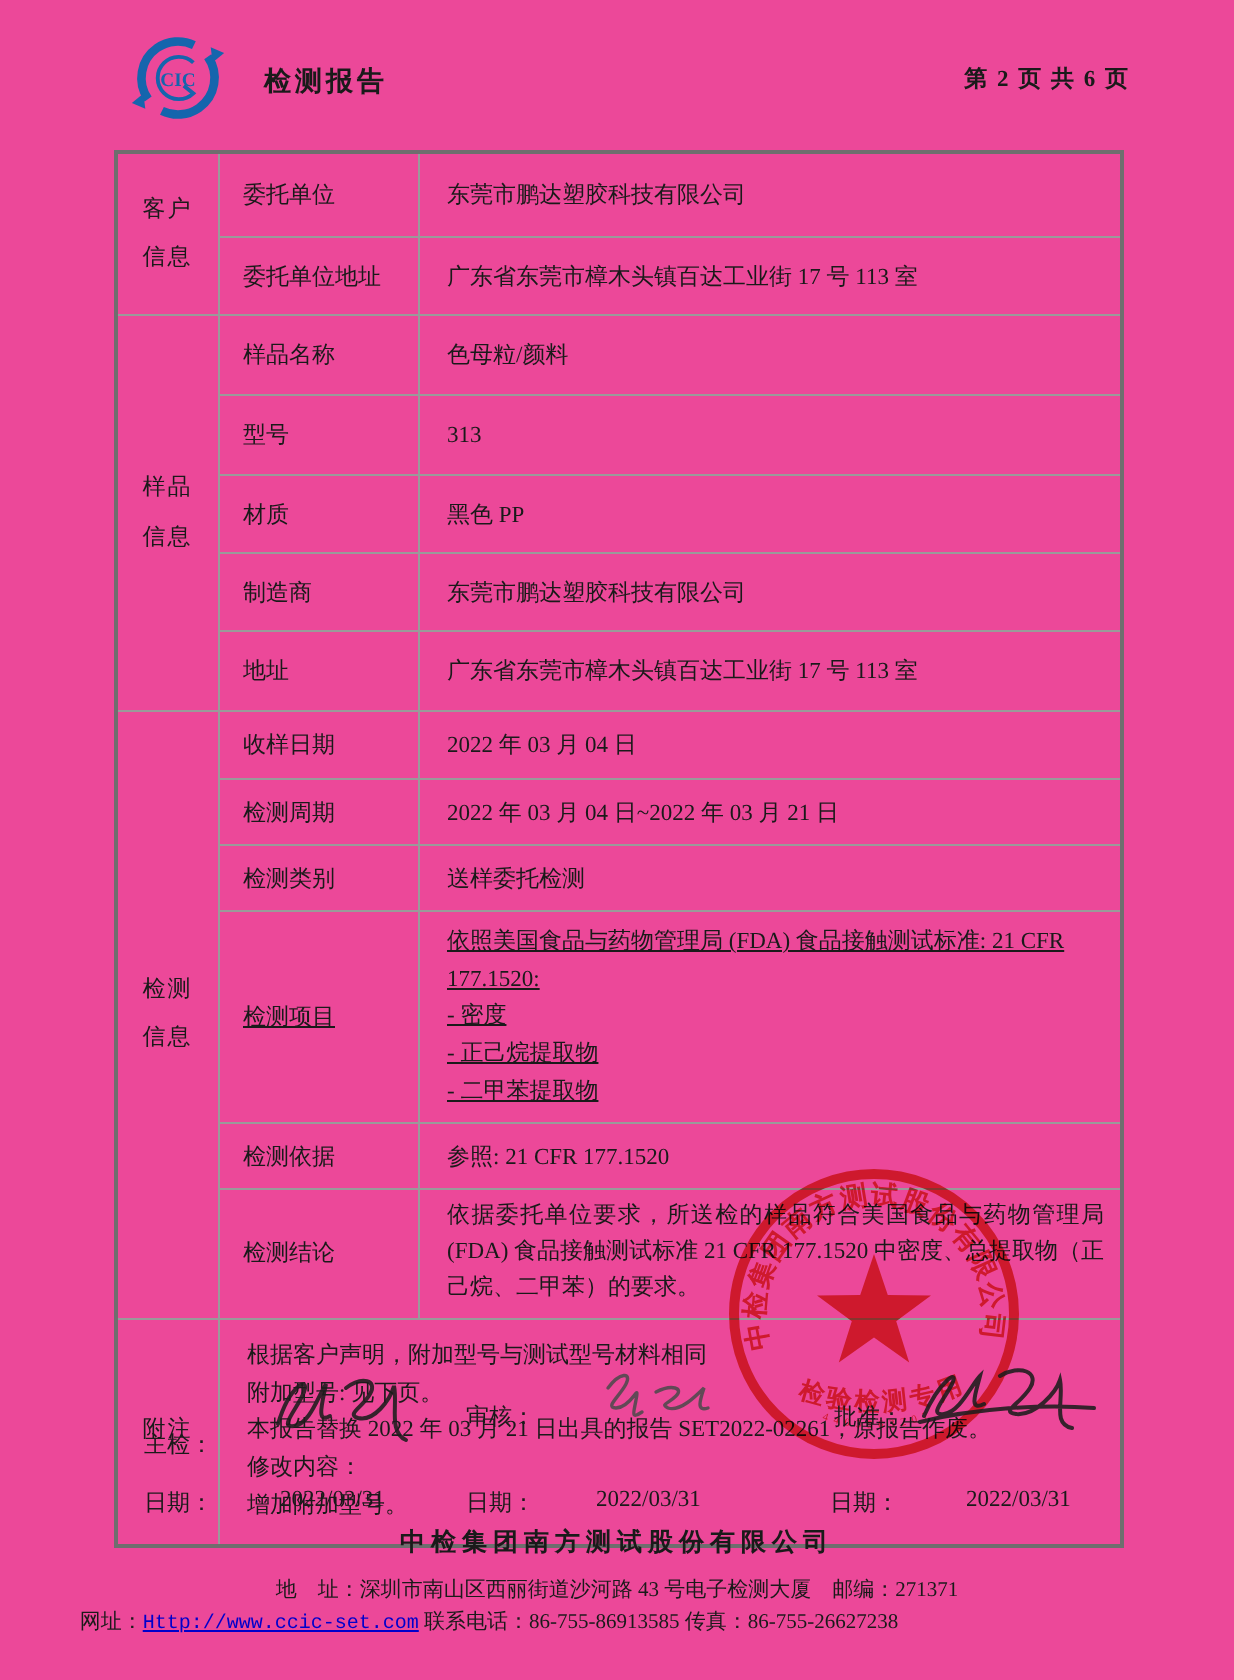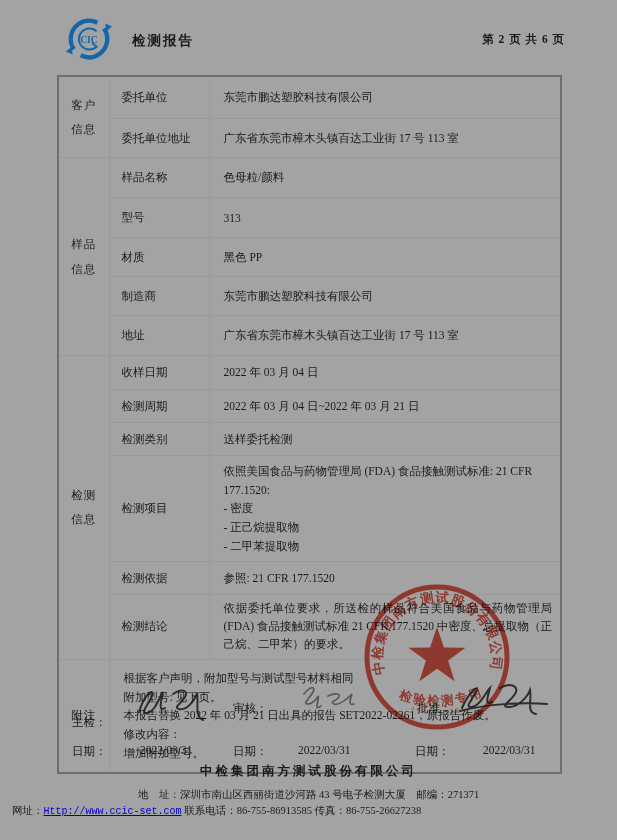--- a/index.html
+++ b/index.html
@@ -1,20 +1,20 @@
 <!DOCTYPE html>
 <html><head>
 <meta charset="utf-8">
 <style>
   html,body{margin:0;padding:0;background:#e8e8e8;}
   .page{
     position:relative;
     width:617px;height:840px;
     margin:0 auto;
-    background:#a3a3a3;
+    background:#ec4899;
     font-family:"Liberation Serif","DejaVu Serif",serif;
     color:#1a1a1a;
     overflow:hidden;
   }
   
   .hdr{position:absolute;left:0;top:0;width:617px;height:70px;}
   .hdr-logo{position:absolute;left:60px;top:14px;width:58px;height:50px;}
   .hdr-title{position:absolute;left:132px;top:32px;font-size:13.5px;font-weight:bold;letter-spacing:2px;}
   .hdr-no{position:absolute;left:232px;top:32px;font-size:11.5px;font-weight:bold;}
   .hdr-page{position:absolute;right:52px;top:32px;font-size:11.5px;font-weight:bold;letter-spacing:1px;}
@@ -26,33 +26,33 @@
   }
   table.report{border:2px solid #6e6e6e;}
   table.report td{border:1px solid #9a9a9a;vertical-align:middle;}
   td.group{text-align:center;white-space:pre-line;line-height:2.1;letter-spacing:1px;}
   td.field{padding:3px 4px 3px 12px;}
   td.value{padding:3px 8px 3px 14px;}
   td.pre{white-space:pre-line;line-height:1.62;padding-top:6px;padding-bottom:6px;}
   td.wrap{line-height:1.55;padding-top:5px;padding-bottom:5px;text-align:justify;}
   tr.h35>td{height:35px;} tr.h32>td{height:32px;} tr.h33>td{height:33px;}
   tr.h27>td{height:27px;} tr.h26>td{height:26px;}
-  tr.h86>td{height:86px;} tr.h49>td{height:49px;} tr.h100>td{height:100px;}
+  tr.h86>td{height:86px;text-decoration:underline;} tr.h49>td{height:49px;} tr.h100>td{height:100px;}
   
   .sig-label{position:absolute;font-size:11.5px;}
   .sig-svg{position:absolute;z-index:6;}
   .date-val{position:absolute;font-size:11.5px;}
   
   .stamp{position:absolute;left:357px;top:577px;width:160px;height:160px;z-index:5;
          opacity:.9;mix-blend-mode:multiply;pointer-events:none;}
   
   .ftr-company{position:absolute;left:0;top:763px;width:617px;text-align:center;
                font-size:12.5px;font-weight:bold;letter-spacing:3px;}
   .ftr-line1{position:absolute;left:0;top:788px;width:617px;text-align:center;font-size:10.5px;}
-  .ftr-line2{position:absolute;left:12px;top:804px;width:489px;font-size:10.5px;}
+  .ftr-line2{position:absolute;left:0;top:804px;width:489px;text-align:center;font-size:10.5px;}
   .ftr-link{color:#0000cc;text-decoration:underline;font-family:"Liberation Mono","DejaVu Sans Mono",monospace;font-size:10px;}
 </style>
 </head>
 <body>
 
 <div class="page">
 
   <div class="hdr">
     <svg class="hdr-logo" viewBox="0 0 60 52">
       <circle cx="30" cy="26" r="19" fill="none" stroke="#1565ad" stroke-width="4.5" stroke-dasharray="50 9.5" transform="rotate(-35 30 26)"></circle>

